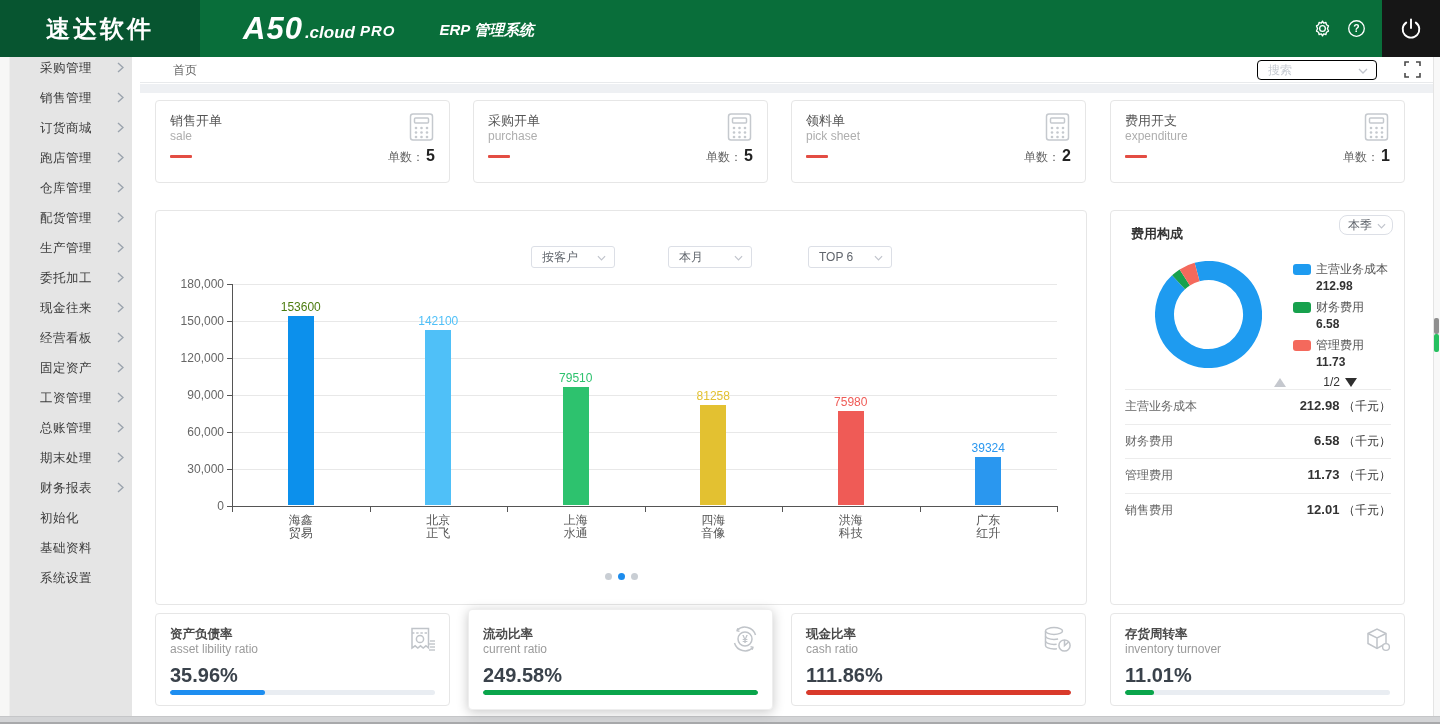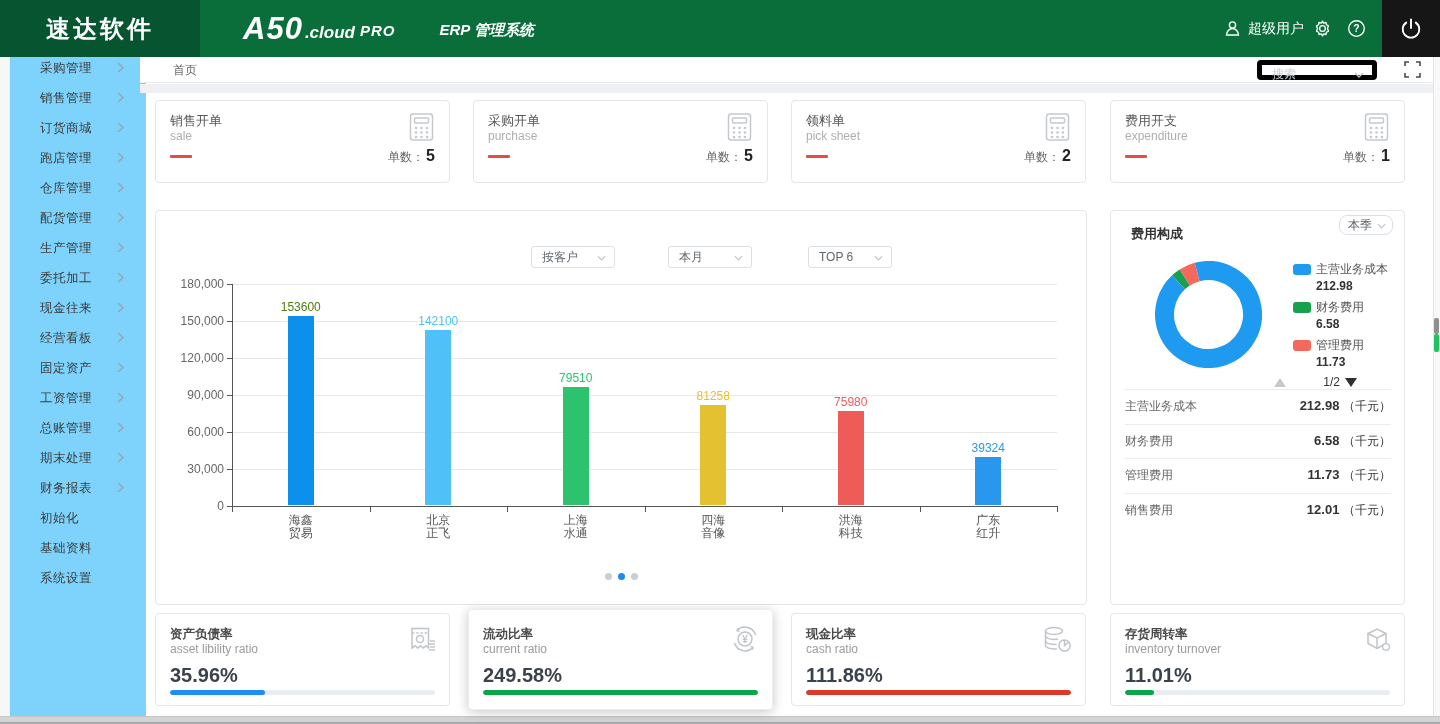--- a/index.html
+++ b/index.html
@@ -17,30 +17,30 @@
   .brand .pro { font-size:15px; margin-left:5px; padding-top:4px; letter-spacing:1px; }
   .brand .erp { font-size:15px; margin-left:44px; padding-top:4px; }
   .huser { position:absolute; left:1224px; top:0; height:57px; display:flex; align-items:center; color:#fff; }
   .huser .uname { font-size:14px; margin-left:7px; }
   .hicon { position:absolute; top:0; height:57px; display:flex; align-items:center; cursor:pointer; }
   .hicon.gear { left:1313px; } .hicon.help { left:1347px; }
   .power-seg { position:absolute; right:0; top:0; width:58px; height:57px; background:#161616; display:flex; align-items:center; justify-content:center; cursor:pointer; }
 
   
   .edge-strip { position:absolute; left:0; top:57px; width:10px; height:659px; background:#f7f7f6; border-right:1px solid #efefee; }
-  .sidebar { position:absolute; left:10px; top:57px; width:136px; height:659px; background:#7dd3fc; }
+  .sidebar { position:absolute; left:10px; top:57px; width:122px; height:659px; background:#e5e5e5; }
   .snav { position:absolute; left:0; top:-4px; width:122px; }
   .sitem { position:relative; height:30px; display:flex; align-items:center; cursor:pointer; }
   .sitem .slabel { margin-left:30px; font-size:12.5px; color:#3b3b3b; letter-spacing:0.5px; }
   .sitem .sarrow { position:absolute; right:8px; top:9px; }
 
   
   .crumb-row { position:absolute; left:140px; top:57px; width:1293px; height:26px; background:#fff; border-bottom:1px solid #e8eaec; }
   .crumb { position:absolute; left:33px; top:0; height:26px; line-height:26px; font-size:12px; color:#666; cursor:pointer; }
-  .searchbox { position:absolute; left:1117px; top:3px; width:120px; height:20px; border:5px solid #000000; border-radius:4px; background:#fff; cursor:text; }
+  .searchbox { position:absolute; left:1117px; top:3px; width:120px; height:20px; border:1px solid #000000; border-radius:4px; background:#fff; cursor:text; }
   .searchbox .ph { position:absolute; left:10px; top:0; line-height:19px; font-size:12px; color:#c7ccd3; }
   .searchbox .sb-arrow { position:absolute; right:8px; top:7px; }
   .fs-btn { position:absolute; left:1264px; top:4px; cursor:pointer; }
   .gray-band { position:absolute; left:140px; top:84px; width:1293px; height:9px; background:#eef0f3; }
 
   
   .card { position:absolute; background:#fff; border:1px solid #e6e6e6; border-radius:4px; }
 
   
   .stat-card { top:100px; width:295px; height:83px; }
@@ -124,29 +124,20 @@
 
   <div class="header">
     <div class="logo-seg">
       <span>速达软件</span>
     </div>
     <div class="brand">
       <span class="a50">A50</span>
         <span class="cloud">.cloud</span>
       <span class="pro">PRO</span>
       <span class="erp">ERP 管理系统</span>
-    </div>
-    <div class="huser">
-      <span>
-        <svg width="17" height="17" viewBox="0 0 17 17">
-            <circle cx="8.5" cy="5" r="3.1" fill="none" stroke="#fff" stroke-width="1.4"></circle>
-            <path d="M2.5 15 A6 6.5 0 0 1 14.5 15 Z" fill="none" stroke="#fff" stroke-width="1.4"></path>
-          </svg>
-      </span>
-      <span class="uname">超级用户</span>
     </div>
     <div class="hicon gear">
       <svg width="19" height="19" viewBox="0 0 20 20">
           <g fill="none" stroke="#fff" stroke-width="1.4">
             <circle cx="10" cy="10" r="3"></circle>
             <path d="M10 2.2 l1.2 2.1 2.4-.6 .6 2.4 2.1 1.2 -1.1 2.7 1.1 2.7 -2.1 1.2 -.6 2.4 -2.4-.6 -1.2 2.1 -1.2-2.1 -2.4.6 -.6-2.4 -2.1-1.2 1.1-2.7 -1.1-2.7 2.1-1.2 .6-2.4 2.4.6 Z" stroke-linejoin="round"></path>
           </g>
         </svg>
     </div>
     <div class="hicon help">

